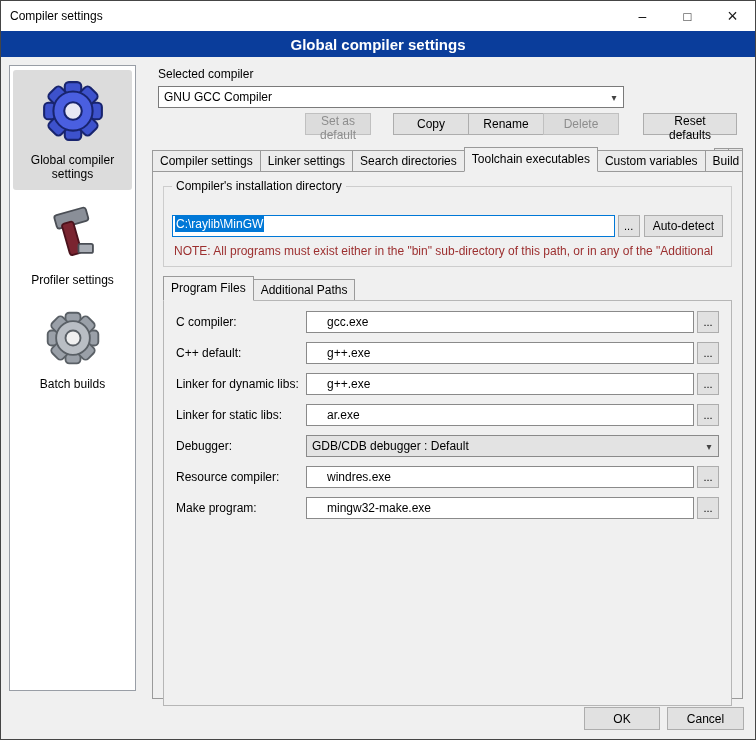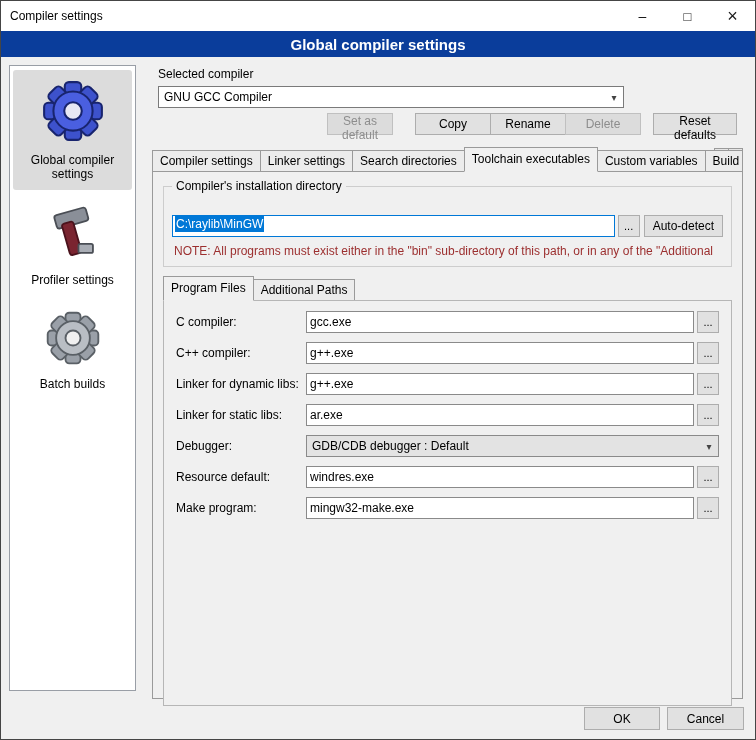--- a/index.html
+++ b/index.html
@@ -35,21 +35,21 @@
   .combo-text{flex:1;padding:0 5px;white-space:nowrap;overflow:hidden;}
   .combo-arrow{width:18px;text-align:center;color:#444;font-size:10px;flex:none;}
   .btn{height:22px;background:#e1e1e1;border:1px solid #adadad;font-size:12px;
     font-family:inherit;padding:0 8px;box-sizing:border-box;color:#000;}
   .btn.disabled{color:#8d8d8d;background:#dcdcdc;border-color:#c0c0c0;}
   .btn-row{display:flex;margin:5px 0 0 12px;width:579px;align-items:center;}
   .b-setdef{margin-left:auto;width:66px;}
   .b-copy{margin-left:22px;width:76px;}
   .b-rename{width:76px;margin-left:-1px;}
   .b-delete{width:76px;margin-left:-1px;}
-  .b-reset{margin-left:12px;width:84px;}
+  .b-reset{margin-left:24px;width:94px;}
   
   .tabstrip{display:flex;align-items:flex-end;margin:13px 6px 0;height:23px;position:relative;}
   .tab{height:20px;line-height:20px;padding:0 7px;border:1px solid #9a9a9a;border-bottom:none;
     background:#ececec;white-space:nowrap;margin-left:-1px;position:relative;z-index:1;}
   .tab:first-child{margin-left:0;}
   .tab.active{height:23px;line-height:23px;background:#f0f0f0;z-index:3;margin-bottom:-1px;
     border-bottom:1px solid #f0f0f0;}
   .tab.clip{max-width:34px;overflow:hidden;}
   .tab-scrolls{position:absolute;right:0;bottom:2px;display:flex;}
   .tscroll{width:13px;height:19px;border:1px solid #9a9a9a;background:#e6e6e6;font-size:9px;
@@ -65,21 +65,21 @@
   .dir-sel{background:#0078d7;color:#fff;padding:1px 1px;white-space:nowrap;}
   .mini-btn{width:22px;height:22px;margin-left:3px;padding:0;flex:none;font-size:11px;}
   .autodetect{margin-left:4px;height:22px;flex:none;}
   .note{color:#9c2f2f;margin:7px 0 0 2px;white-space:nowrap;overflow:hidden;}
   
   .subtabs{display:flex;align-items:flex-end;margin:10px 2px 0;height:23px;}
   .subpanel{border:1px solid #b6b6b6;margin:0 2px;padding:10px 12px;height:406px;box-sizing:border-box;background:#f0f0f0;}
   .frow{display:flex;align-items:center;margin-bottom:9px;}
   .flabel{width:130px;flex:none;}
   .finput{flex:1;height:22px;border:1px solid #8a8a8a;font-size:12px;font-family:inherit;
-    padding:0 3px;box-sizing:border-box;background:#fff;}
+    padding:0 20px;box-sizing:border-box;background:#fff;}
   .fbrowse{width:22px;height:22px;margin-left:3px;padding:0;flex:none;font-size:11px;}
   .fcombo{flex:1;height:22px;border:1px solid #8a8a8a;background:#e3e3e3;display:flex;
     align-items:center;box-sizing:border-box;}
   
   .footer-ok{position:absolute;bottom:9px;right:95px;width:76px;height:23px;}
   .footer-cancel{position:absolute;bottom:9px;right:11px;width:77px;height:23px;}
 </style>
 </head>
 <body>
 
@@ -202,21 +202,21 @@
 
     <div class="subpanel">
 
       <div class="frow">
         <span class="flabel">C compiler:</span>
         <input class="finput" value="gcc.exe" style="">
         <button class="btn fbrowse">...</button>
       </div>
 
       <div class="frow">
-        <span class="flabel">C++ compiler:</span>
+        <span class="flabel">C++ default:</span>
         <input class="finput" value="g++.exe" style="">
         <button class="btn fbrowse">...</button>
       </div>
 
       <div class="frow">
         <span class="flabel">Linker for dynamic libs:</span>
         <input class="finput" value="g++.exe" style="">
         <button class="btn fbrowse">...</button>
       </div>
 
@@ -228,21 +228,21 @@
 
       <div class="frow">
         <span class="flabel">Debugger:</span>
         <div class="fcombo">
           <span class="combo-text">GDB/CDB debugger : Default</span>
           <span class="combo-arrow">▾</span>
         </div>
       </div>
 
       <div class="frow">
-        <span class="flabel">Resource default:</span>
+        <span class="flabel">Resource compiler:</span>
         <input class="finput" value="windres.exe" style="">
         <button class="btn fbrowse">...</button>
       </div>
 
       <div class="frow">
         <span class="flabel">Make program:</span>
         <input class="finput" value="mingw32-make.exe" style="">
         <button class="btn fbrowse">...</button>
       </div>
 

